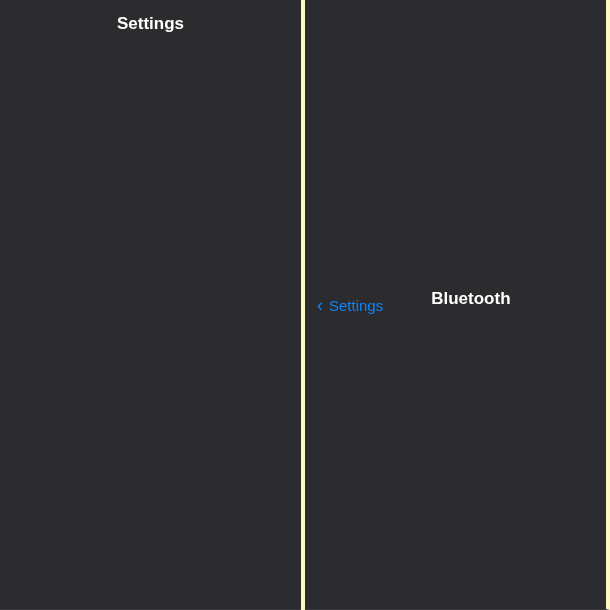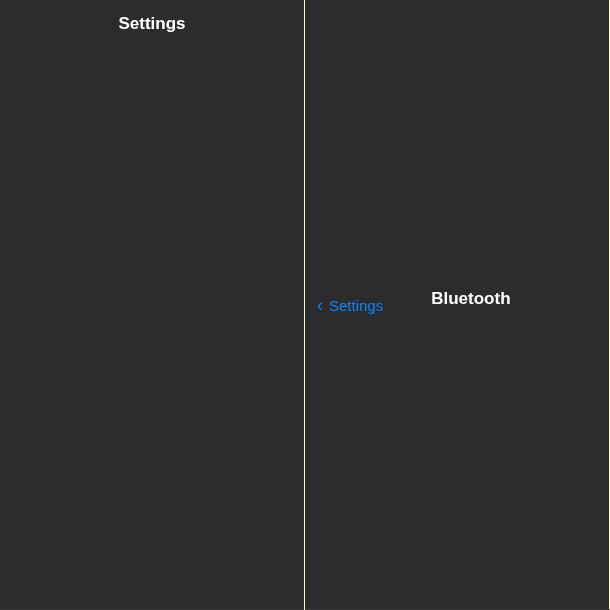--- a/index.html
+++ b/index.html
@@ -11,21 +11,21 @@
       background: #000;
       overflow: hidden;
     }
 
     
     .left-panel {
       width: 305px;
       height: 610px;
       background: #1c1c1e;
       overflow: hidden;
-      border-right: 1px solid #fef9c3;
+      border-right: 4px solid #fef9c3;
     }
 
     .left-panel .header {
       background: #2c2c2e;
       text-align: center;
       padding: 14px 0 12px;
       border-bottom: 1px solid #3a3a3c;
     }
 
     .left-panel .header span {

